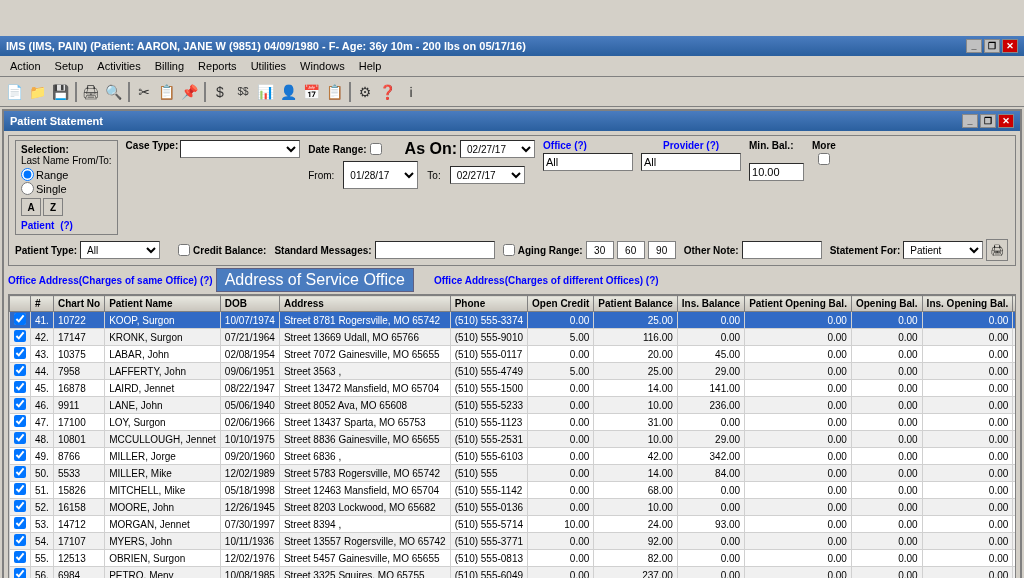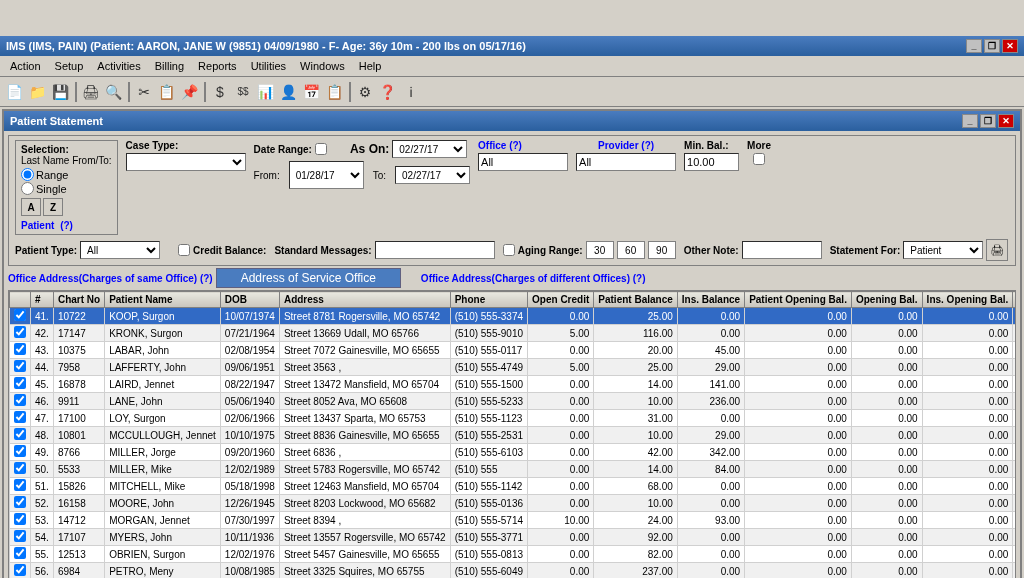--- a/index.html
+++ b/index.html
@@ -124,32 +124,32 @@
           <div style="display:flex;gap:2px;margin-top:3px;">
             <button class="az-btn">A</button>
             <button class="az-btn">Z</button>
           </div>
           <div style="margin-top:3px;">
             <span style="color:#0000ff;font-weight:bold;font-size:10px;cursor:pointer;">Patient</span>
             <span style="color:#0000ff;font-weight:bold;font-size:10px;">&nbsp;(?)</span>
           </div>
         </div>
 
-        <div style="display:flex;flex-direction:column;gap:2px;">
+        <div style="display:flex;flex-direction:row;gap:2px;">
           <div style="font-size:10px;font-weight:bold;">Case Type:</div>
           <select style="width:120px;height:18px;font-size:10px;">
             <option></option>
           </select>
         </div>
 
         <div style="display:flex;flex-direction:column;gap:3px;">
           <div style="display:flex;align-items:center;gap:3px;">
             <span style="font-size:10px;font-weight:bold;">Date Range:</span>
             <input type="checkbox" style="">
-            <span style="font-size:12px;font-weight:bold;margin-left:20px;">As On:</span>
+            <span style="font-size:16px;font-weight:bold;margin-left:20px;">As On:</span>
             <select style="width:75px;height:18px;font-size:10px;">
               <option>02/27/17</option>
             </select>
           </div>
           <div style="display:flex;align-items:center;gap:9px;">
             <span style="font-size:10px;">From:</span>
             <select style="width:75px;height:28px;font-size:10px;">
               <option>01/28/17</option>
             </select>
             <span style="font-size:10px;">To:</span>
@@ -162,21 +162,21 @@
         <div style="display:flex;flex-direction:column;gap:2px;">
           <div style="font-size:10px;font-weight:bold;color:#0000ff;cursor:pointer;">Office (?)</div>
           <input type="text" style="width: 90px;" value="All">
         </div>
 
         <div style="display:flex;flex-direction:column;gap:2px;">
           <div style="font-size:10px;font-weight:bold;color:#0000ff;cursor:pointer;text-align:center;">Provider (?)</div>
           <input type="text" style="width: 100px;" value="All">
         </div>
 
-        <div style="display:flex;flex-direction:column;gap:2px;">
+        <div style="display:flex;flex-direction:column;gap:12px;">
           <div style="font-size:10px;font-weight:bold;">Min. Bal.:</div>
           <input type="number" style="width: 55px;" value="10.00">
         </div>
 
         <div style="display:flex;flex-direction:column;gap:2px;align-items:center;">
           <div style="font-size:10px;font-weight:bold;">More</div>
           <input type="checkbox" style="">
         </div>
       </div>
 
@@ -217,21 +217,21 @@
           <select style="width:80px;height:18px;font-size:10px;">
             <option>Patient</option>
           </select>
           <button style="width:22px;height:22px;background:#d4d0c8;border:1px solid #808080;cursor:pointer;">🖨</button>
         </div>
       </div>
     </div>
 
     <div style="display:flex;align-items:center;gap:0;margin-bottom:2px;background:#d4d0c8;">
       <span style="font-size:10px;font-weight:bold;color:#0000ff;cursor:pointer;margin-right:3px;">Office Address(Charges of same Office) (?)</span>
-      <div style="background:#4a7cbf;color:white;padding:2px 24px;border:1px solid #606080;font-size:12px;cursor:pointer;margin-right:20px;">Address of Service Office</div>
+      <div style="background:#4a7cbf;color:white;padding:2px 8px;border:1px solid #606080;font-size:16px;cursor:pointer;margin-right:20px;">Address of Service Office</div>
       <span style="font-size:10px;font-weight:bold;color:#0000ff;cursor:pointer;margin-right:3px;">Office Address(Charges of different Offices) (?)</span>
     </div>
 
     <div class="table-container">
       <table>
         <thead>
           <tr>
             <th style="width:16px;"></th>
             <th style="width:24px;">#</th>
             <th style="width:55px;">Chart No</th>

